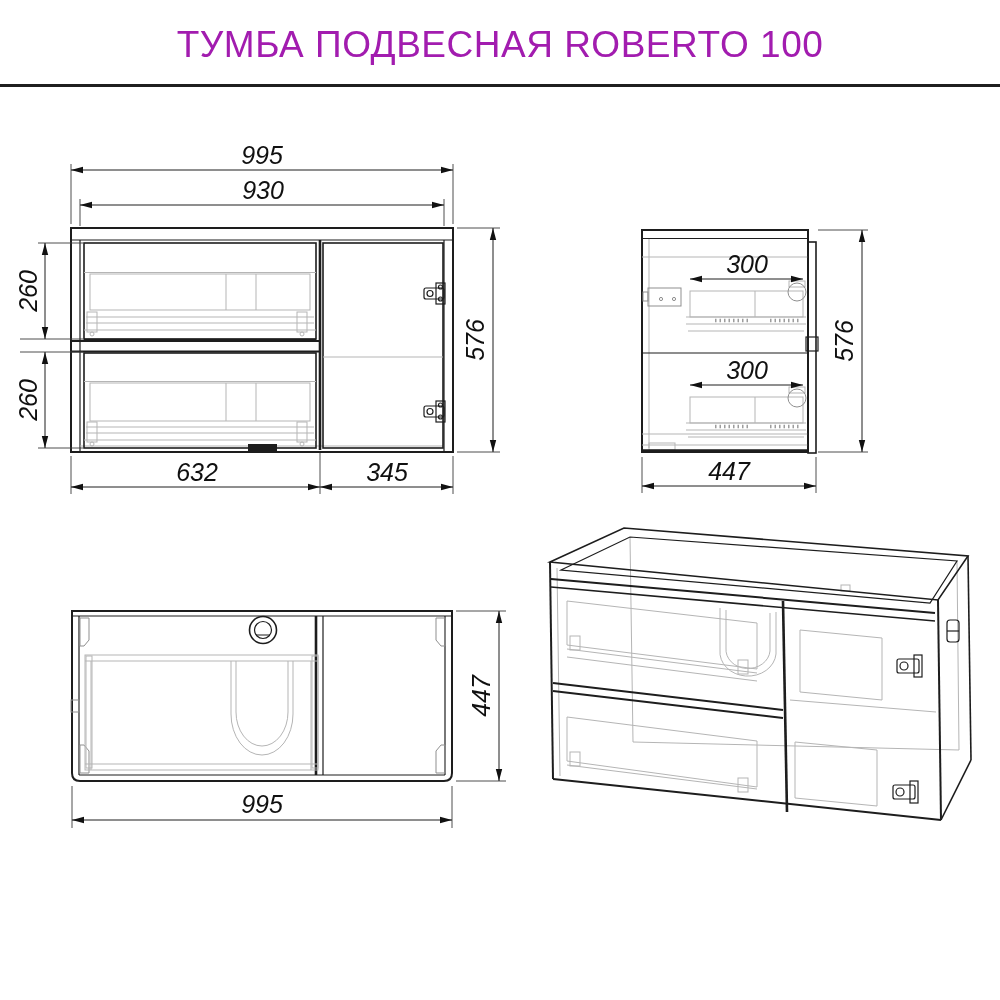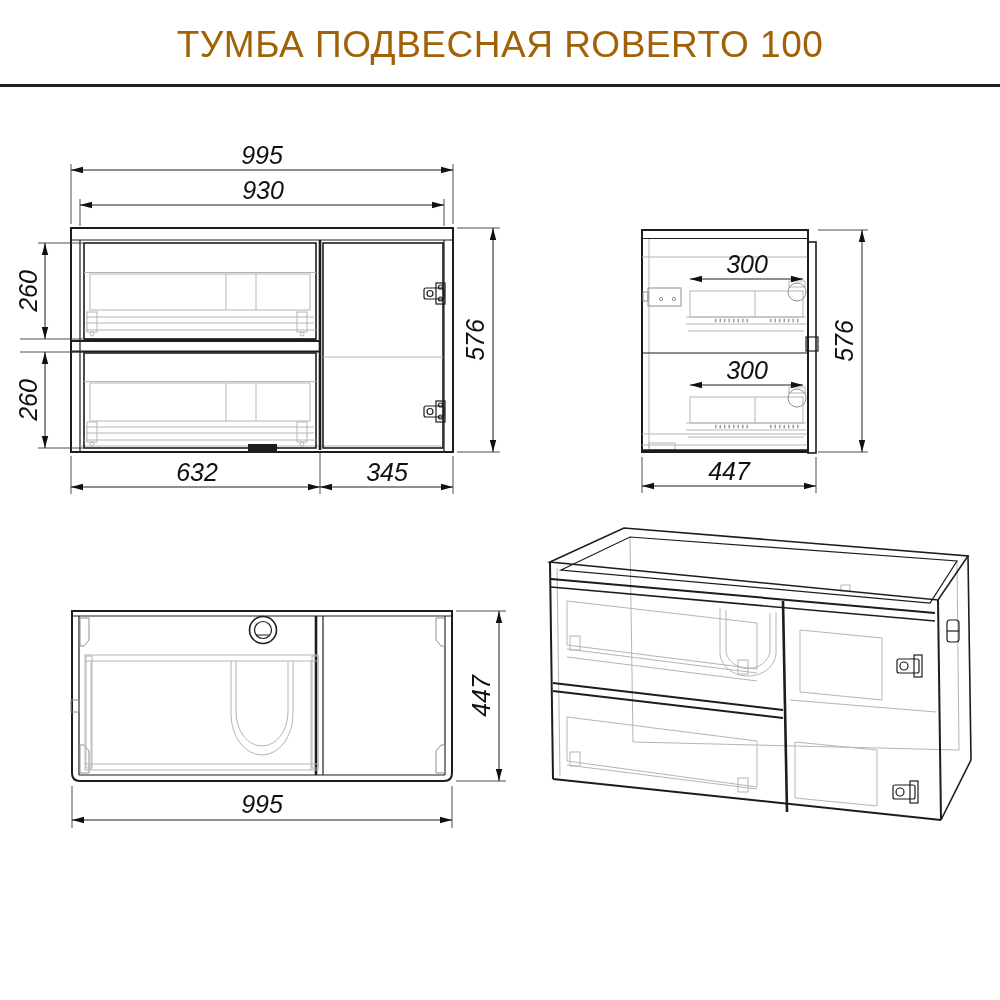--- a/index.html
+++ b/index.html
@@ -1,19 +1,19 @@
 <!DOCTYPE html>
 <html><head>
 <meta charset="utf-8">
 <style>
   html,body{margin:0;padding:0;background:#ffffff;}
   .stage{position:relative;width:1000px;height:1000px;background:#fff;overflow:hidden;
          font-family:"Liberation Sans",sans-serif;}
   .title{position:absolute;top:24px;left:0;width:1000px;text-align:center;
-         font-size:37px;font-weight:500;letter-spacing:.5px;color:#a16207;white-space:nowrap;}
+         font-size:37px;font-weight:500;letter-spacing:.5px;color:#a21caf;white-space:nowrap;}
   .rule{position:absolute;top:84px;left:0;width:1000px;height:3px;background:#1f1f1f;}
   svg{position:absolute;top:0;left:0;}
   
   .k10{stroke:#1d1d1d;stroke-width:1;fill:none}
   .k12{stroke:#1d1d1d;stroke-width:1.2;fill:none}
   .k15{stroke:#1d1d1d;stroke-width:1.6;fill:none}
   .k2{stroke:#1d1d1d;stroke-width:2;fill:none}
   .k25{stroke:#1d1d1d;stroke-width:2.6;fill:none}
   .lt{stroke:#b5b5b5;stroke-width:1;fill:none}
   .md{stroke:#8f8f8f;stroke-width:1;fill:none}

